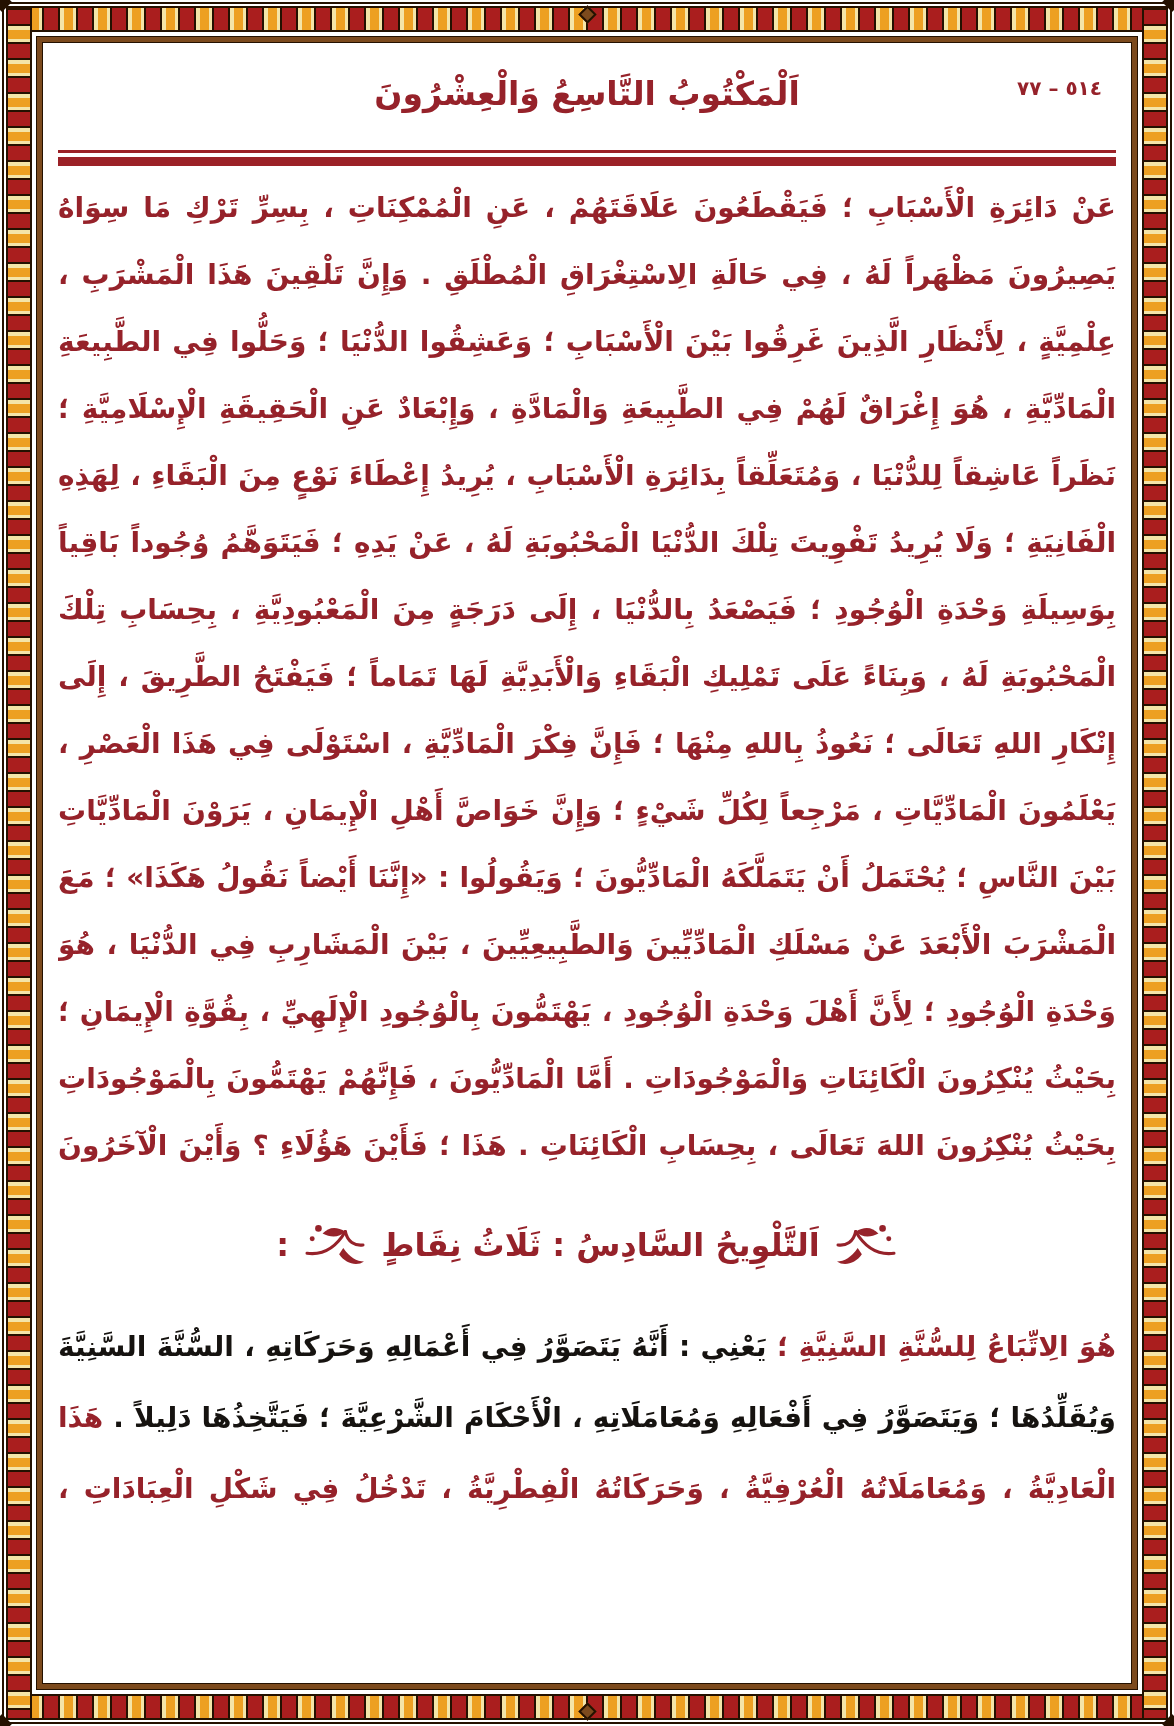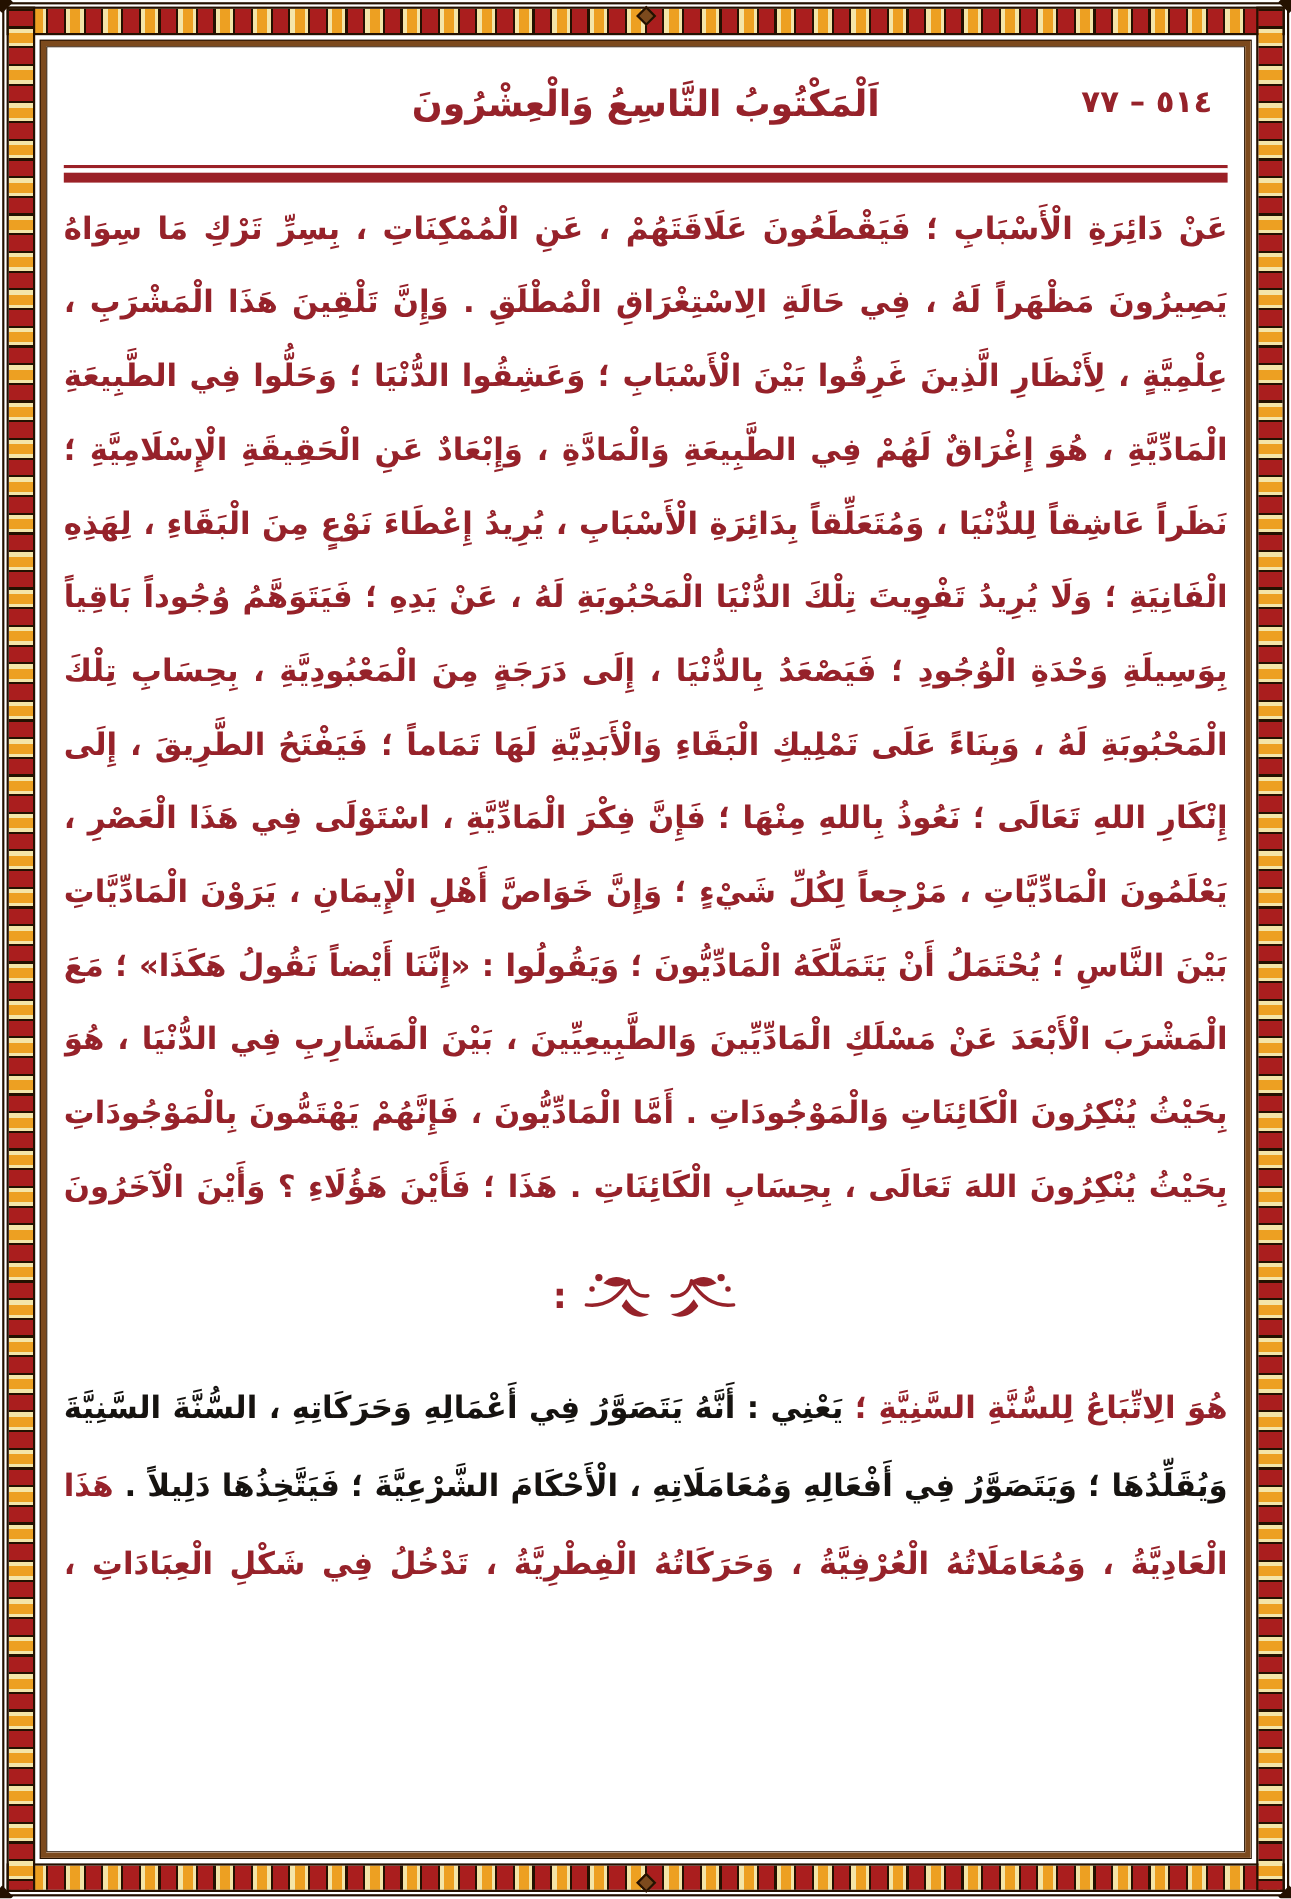--- a/index.html
+++ b/index.html
@@ -55,21 +55,21 @@
   .diamond-top{top:8px;} .diamond-bottom{bottom:8px;}
 
   
   .header{position:relative;margin:0 58px;padding-top:70px;height:52px;}
   .page-title{
     text-align:center;font-weight:bold;font-size:33px;line-height:48px;
     color:var(--ink-red);
   }
   .page-number{
     position:absolute;top:76px;right:14px;
-    font-weight:bold;font-size:28px;color:var(--ink-red);
+    font-weight:bold;font-size:20px;color:var(--ink-red);
     direction:rtl;
   }
   .double-rule{margin:28px 58px 0 58px;}
   .rule-thin{height:3px;background:var(--rule-red);}
   .rule-gap{height:4px;background:#ffffff;}
   .rule-thick{height:9px;background:var(--rule-red);}
 
   
   .text-block{margin:0 58px;direction:rtl;}
   .para1{margin-top:8px;}
@@ -132,37 +132,39 @@
       <div class="line" dir="rtl"><span class="ink-red">عِلْمِيَّةٍ ، لِأَنْظَارِ الَّذِينَ غَرِقُوا بَيْنَ الْأَسْبَابِ ؛ وَعَشِقُوا الدُّنْيَا ؛ وَحَلُّوا فِي الطَّبِيعَةِ بِالْفَلْسَفَةِ</span></div>
       <div class="line" dir="rtl"><span class="ink-red">الْمَادِّيَّةِ ، هُوَ إِغْرَاقٌ لَهُمْ فِي الطَّبِيعَةِ وَالْمَادَّةِ ، وَإِبْعَادٌ عَنِ الْحَقِيقَةِ الْإِسْلَامِيَّةِ ؛ لِأَنَّ</span></div>
       <div class="line" dir="rtl"><span class="ink-red">نَظَراً عَاشِقاً لِلدُّنْيَا ، وَمُتَعَلِّقاً بِدَائِرَةِ الْأَسْبَابِ ، يُرِيدُ إِعْطَاءَ نَوْعٍ مِنَ الْبَقَاءِ ، لِهَذِهِ الدُّنْيَا</span></div>
       <div class="line" dir="rtl"><span class="ink-red">الْفَانِيَةِ ؛ وَلَا يُرِيدُ تَفْوِيتَ تِلْكَ الدُّنْيَا الْمَحْبُوبَةِ لَهُ ، عَنْ يَدِهِ ؛ فَيَتَوَهَّمُ وُجُوداً بَاقِياً لَهَا ،</span></div>
       <div class="line" dir="rtl"><span class="ink-red">بِوَسِيلَةِ وَحْدَةِ الْوُجُودِ ؛ فَيَصْعَدُ بِالدُّنْيَا ، إِلَى دَرَجَةٍ مِنَ الْمَعْبُودِيَّةِ ، بِحِسَابِ تِلْكَ الدُّنْيَا</span></div>
       <div class="line" dir="rtl"><span class="ink-red">الْمَحْبُوبَةِ لَهُ ، وَبِنَاءً عَلَى تَمْلِيكِ الْبَقَاءِ وَالْأَبَدِيَّةِ لَهَا تَمَاماً ؛ فَيَفْتَحُ الطَّرِيقَ ، إِلَى وَرْطَةِ</span></div>
       <div class="line" dir="rtl"><span class="ink-red">إِنْكَارِ اللهِ تَعَالَى ؛ نَعُوذُ بِاللهِ مِنْهَا ؛ فَإِنَّ فِكْرَ الْمَادِّيَّةِ ، اسْتَوْلَى فِي هَذَا الْعَصْرِ ، بِحَيْثُ</span></div>
       <div class="line" dir="rtl"><span class="ink-red">يَعْلَمُونَ الْمَادِّيَّاتِ ، مَرْجِعاً لِكُلِّ شَيْءٍ ؛ وَإِنَّ خَوَاصَّ أَهْلِ الْإِيمَانِ ، يَرَوْنَ الْمَادِّيَّاتِ ، بِدُونِ</span></div>
       <div class="line" dir="rtl"><span class="ink-red">بَيْنَ النَّاسِ ؛ يُحْتَمَلُ أَنْ يَتَمَلَّكَهُ الْمَادِّيُّونَ ؛ وَيَقُولُوا : «إِنَّنَا أَيْضاً نَقُولُ هَكَذَا» ؛ مَعَ أَنَّ</span></div>
       <div class="line" dir="rtl"><span class="ink-red">الْمَشْرَبَ الْأَبْعَدَ عَنْ مَسْلَكِ الْمَادِّيِّينَ وَالطَّبِيعِيِّينَ ، بَيْنَ الْمَشَارِبِ فِي الدُّنْيَا ، هُوَ مَشْرَبُ</span></div>
+      <div class="line" dir="rtl"><span class="ink-red">وَحْدَةِ الْوُجُودِ ؛ لِأَنَّ أَهْلَ وَحْدَةِ الْوُجُودِ ، يَهْتَمُّونَ بِالْوُجُودِ الْإِلَهِيِّ ، بِقُوَّةِ الْإِيمَانِ ؛</span></div>
       <div class="line" dir="rtl"><span class="ink-red">بِحَيْثُ يُنْكِرُونَ الْكَائِنَاتِ وَالْمَوْجُودَاتِ . أَمَّا الْمَادِّيُّونَ ، فَإِنَّهُمْ يَهْتَمُّونَ بِالْمَوْجُودَاتِ ؛</span></div>
       <div class="line" dir="rtl"><span class="ink-red">بِحَيْثُ يُنْكِرُونَ اللهَ تَعَالَى ، بِحِسَابِ الْكَائِنَاتِ . هَذَا ؛ فَأَيْنَ هَؤُلَاءِ ؟ وَأَيْنَ الْآخَرُونَ ؟ .</span></div>
     </div>
 
   <div class="section-heading">
     <span class="orn">
       <svg viewBox="0 0 60 56" width="64" height="58" aria-hidden="true">
         <g fill="none" stroke="currentColor" stroke-width="3" stroke-linecap="round">
           <path d="M57 36 C 42 38, 30 32, 20 15"></path>
           <path d="M20 15 C 18 25, 11 29, 3 28"></path>
         </g>
         <path fill="currentColor" d="M20 15 C 28 10, 36 10, 42 17 C 34 21, 26 21, 20 15 Z"></path>
         <path fill="currentColor" d="M22 31 C 16 40, 9 44, 2 44 C 9 49, 20 46, 26 37 Z"></path>
         <circle cx="46" cy="12" r="3.2" fill="currentColor"></circle>
         <circle cx="52" cy="22" r="2.4" fill="currentColor"></circle>
       </svg>
     </span>
+    <span class="heading-text" lang="ar" dir="rtl">اَلتَّلْوِيحُ السَّادِسُ : ثَلَاثُ نِقَاطٍ</span>
     <span class="orn flip">
       <svg viewBox="0 0 60 56" width="64" height="58" aria-hidden="true">
         <g fill="none" stroke="currentColor" stroke-width="3" stroke-linecap="round">
           <path d="M57 36 C 42 38, 30 32, 20 15"></path>
           <path d="M20 15 C 18 25, 11 29, 3 28"></path>
         </g>
         <path fill="currentColor" d="M20 15 C 28 10, 36 10, 42 17 C 34 21, 26 21, 20 15 Z"></path>
         <path fill="currentColor" d="M22 31 C 16 40, 9 44, 2 44 C 9 49, 20 46, 26 37 Z"></path>
         <circle cx="46" cy="12" r="3.2" fill="currentColor"></circle>
         <circle cx="52" cy="22" r="2.4" fill="currentColor"></circle>

